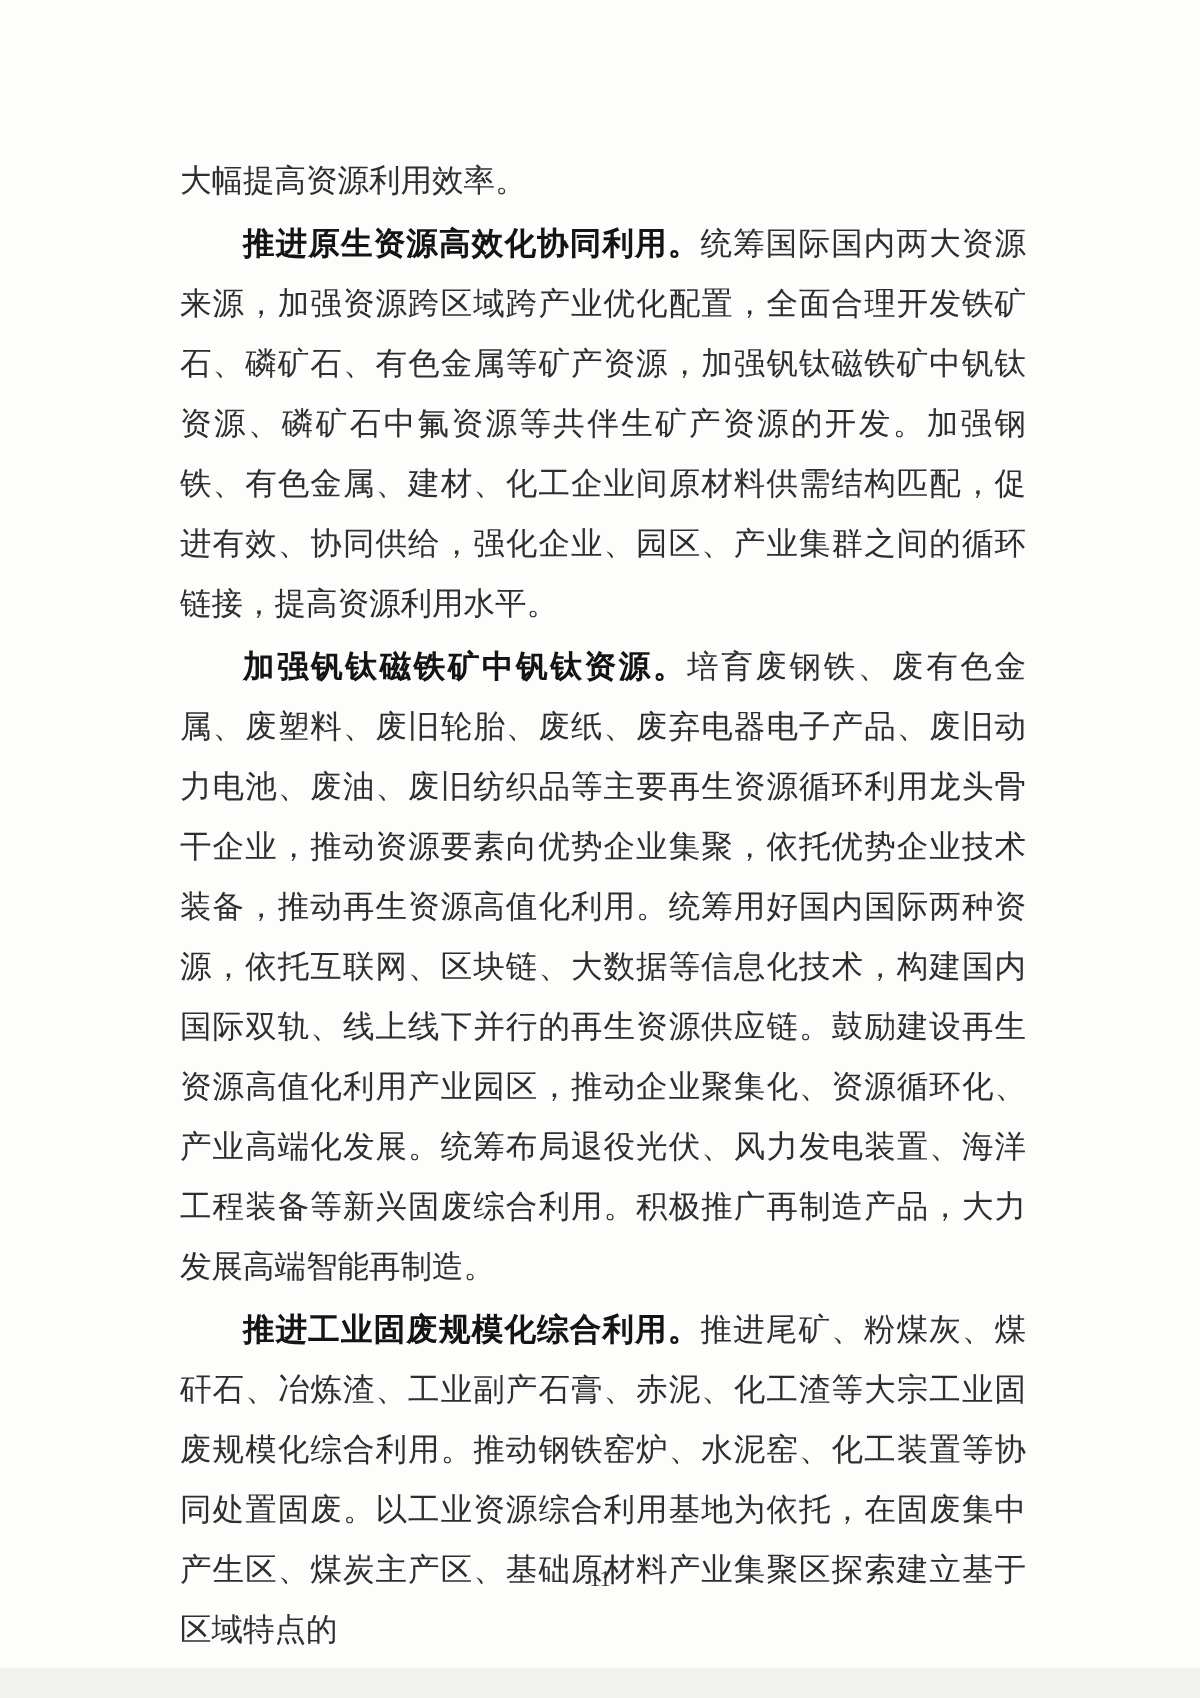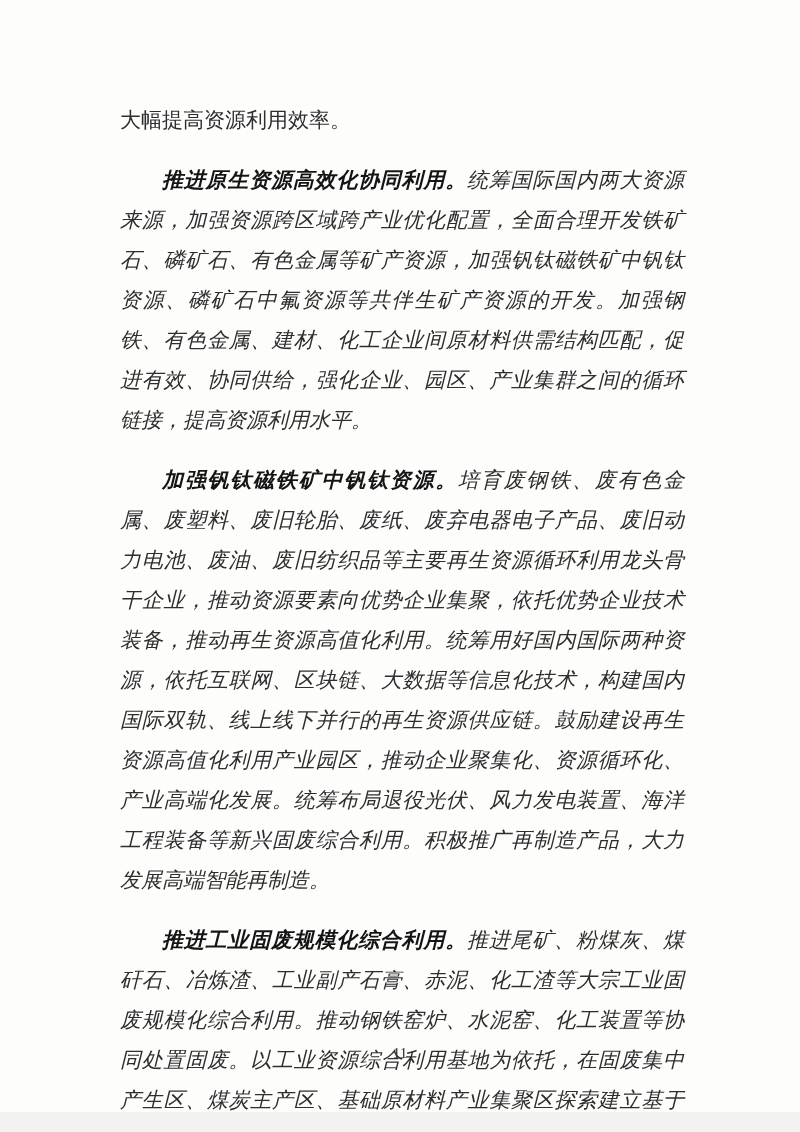--- a/index.html
+++ b/index.html
@@ -31,22 +31,21 @@
     text-justify: inter-ideograph;
   }
   .para {
     margin: 0;
     text-indent: 2em;
   }
   .para.no-indent {
     text-indent: 0;
   }
   .para + .para {
-    margin-top: 20px;
-    font-style: italic;
+    margin-top: 2px;
   }
   .head {
     font-weight: bold;
     color: #141414;
   }
   .pagenum {
     position: absolute;
     left: 0;
     top: 1043px;
     width: 800px;

